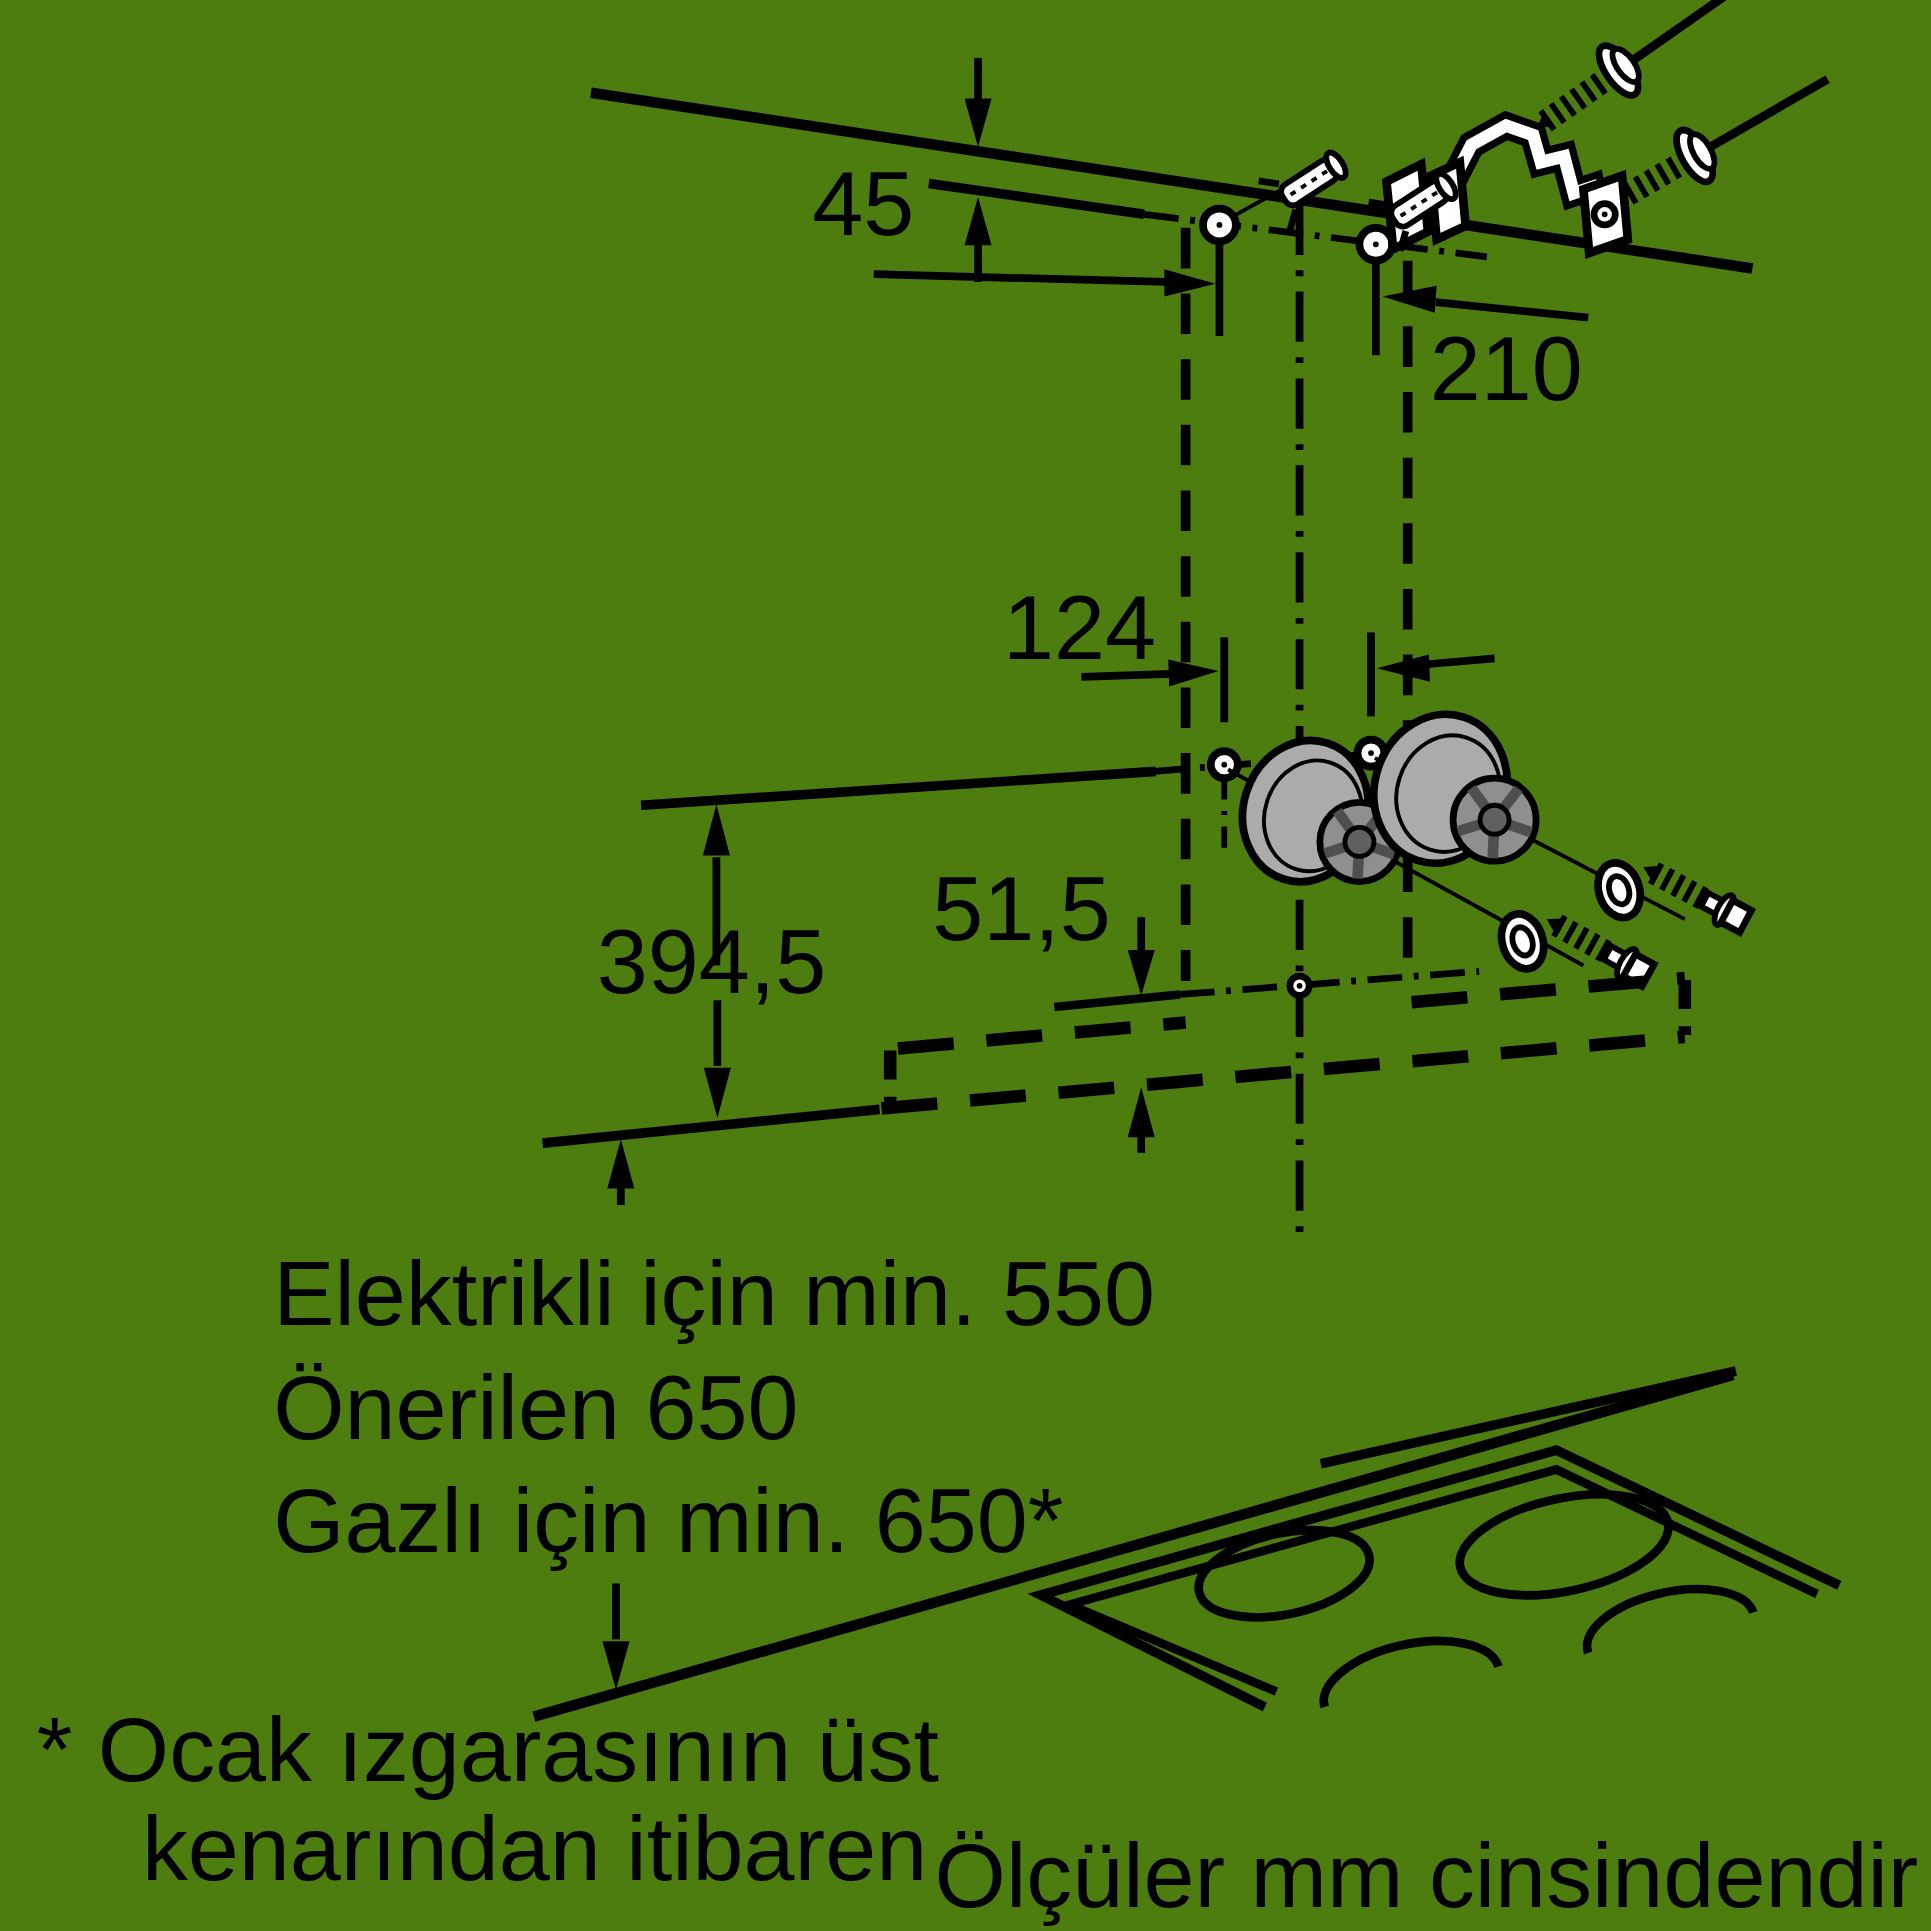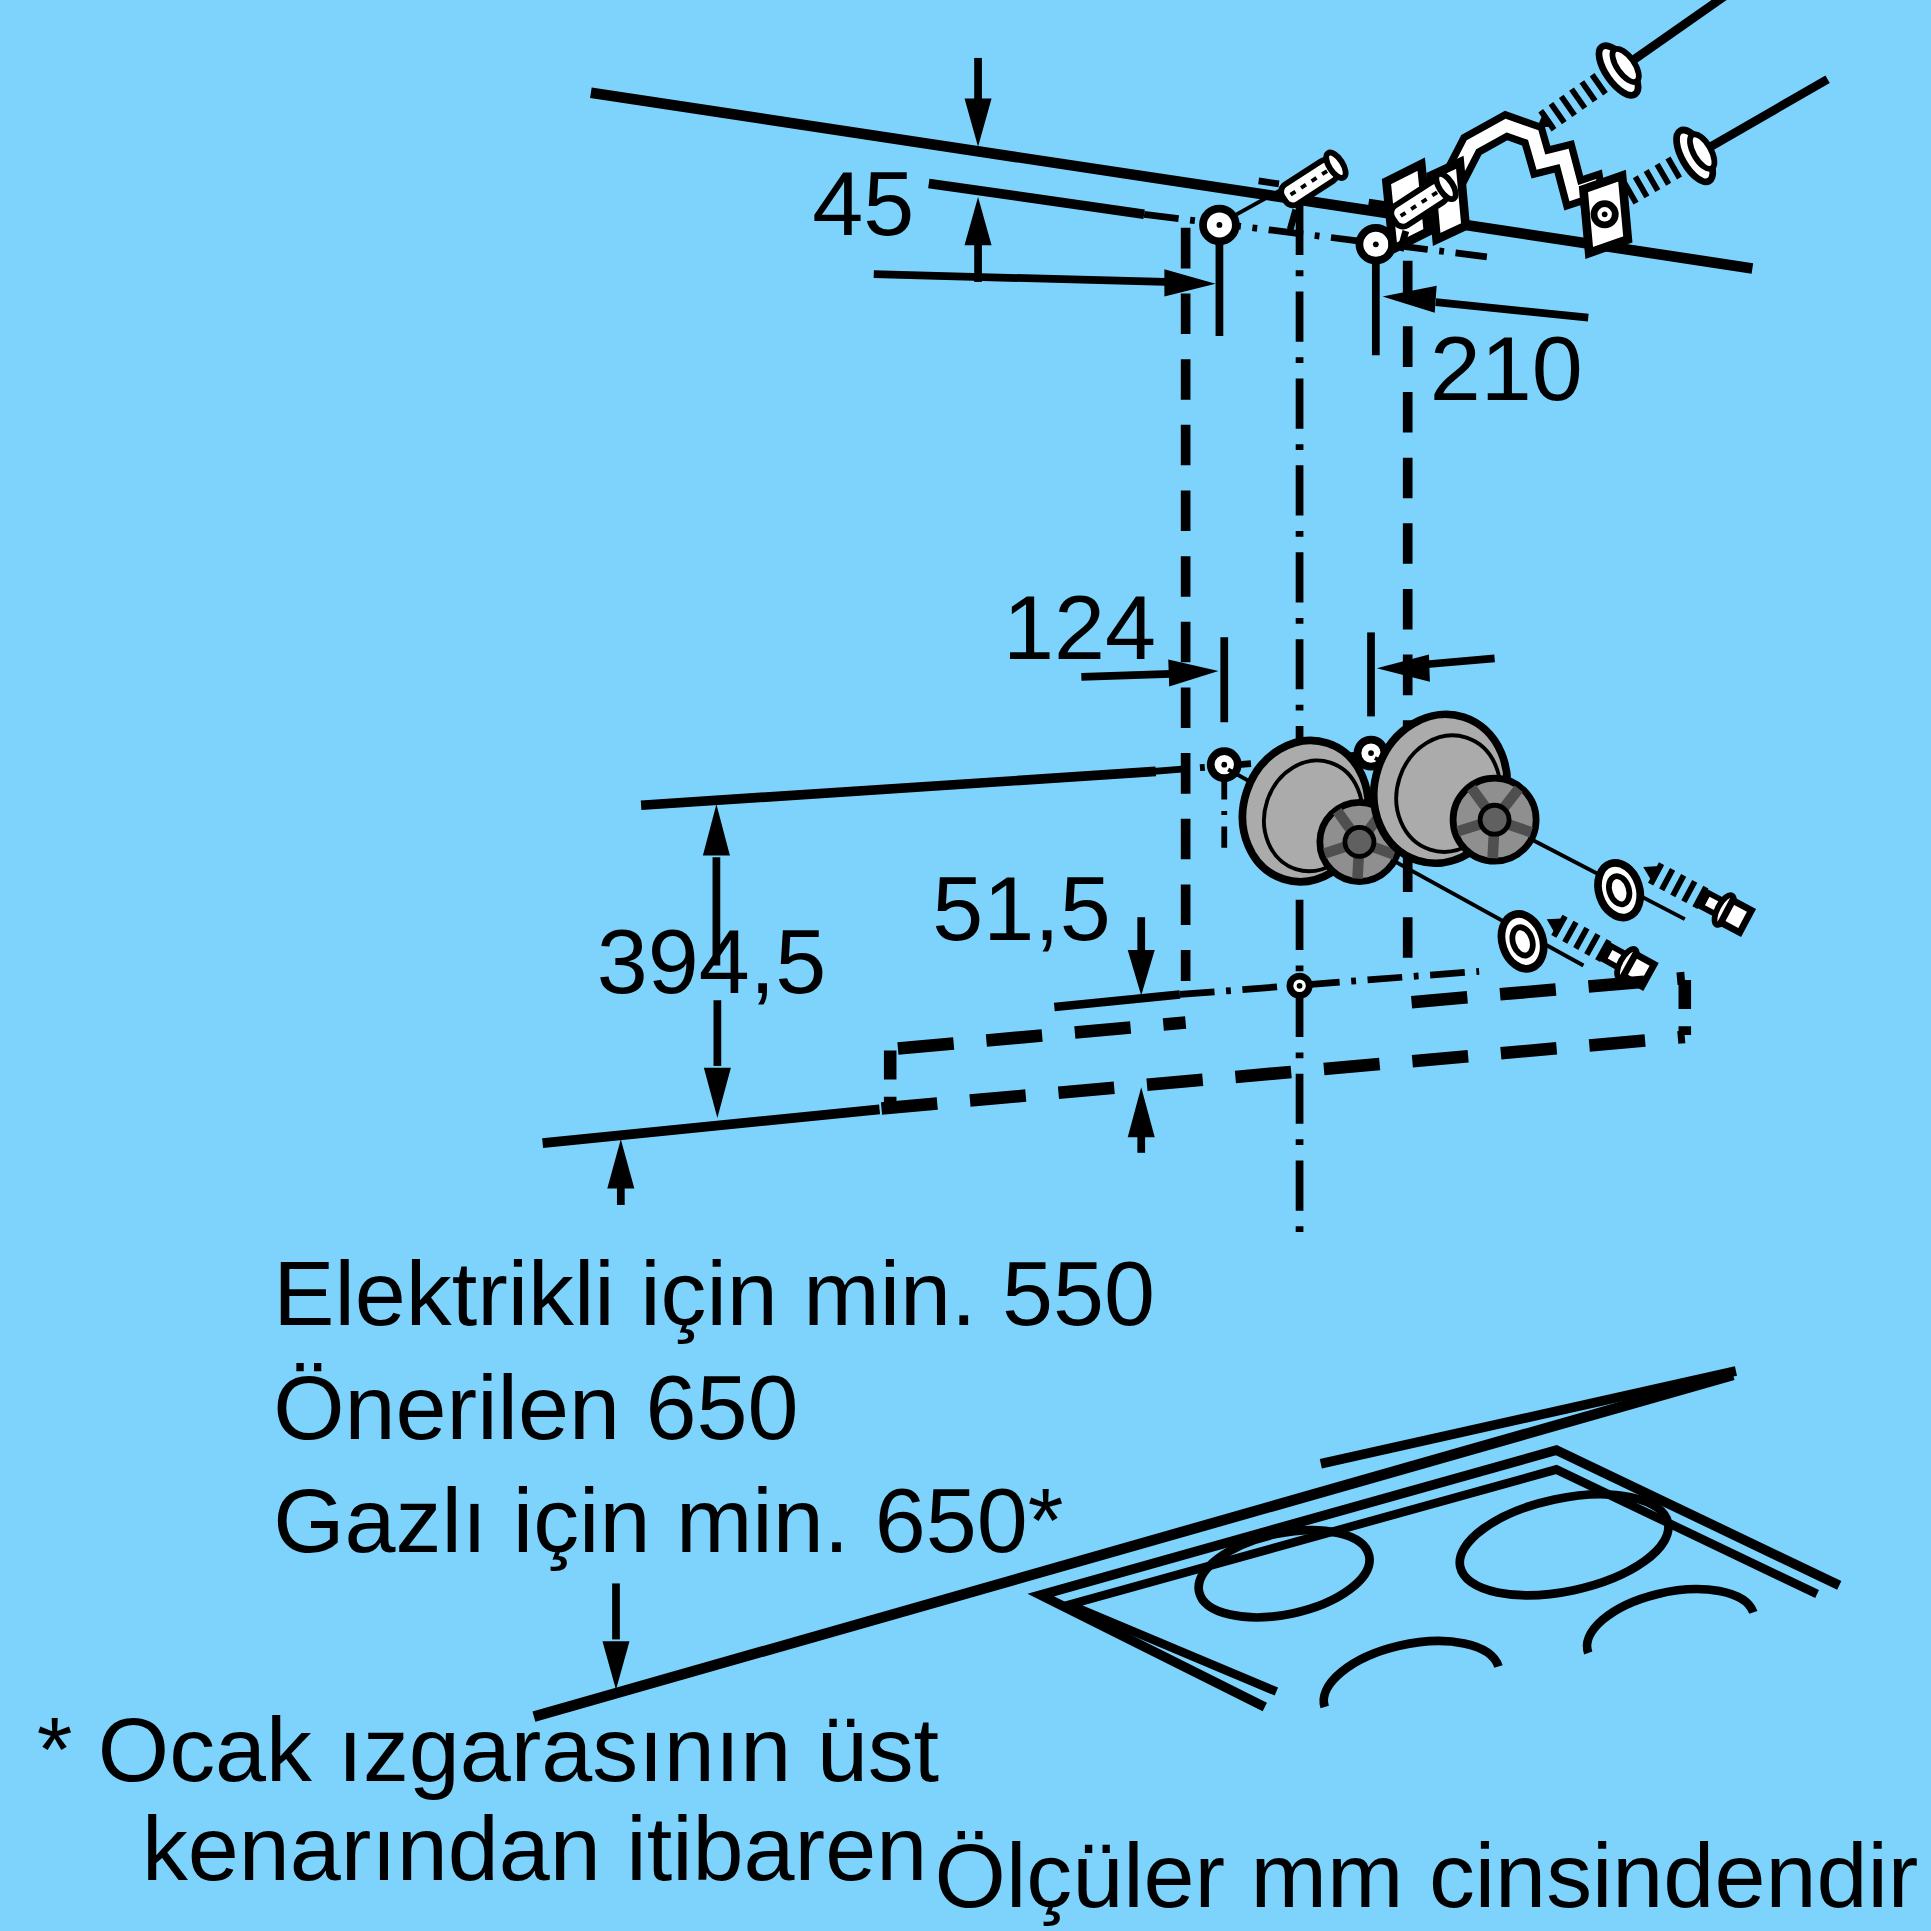--- a/index.html
+++ b/index.html
@@ -1,16 +1,16 @@
 <!DOCTYPE html>
 <html><head>
 <meta charset="utf-8">
 <style>
   html,body{margin:0;padding:0;background:#ffffff;}
-  .stage{width:1931px;height:1931px;position:relative;background:#7dd3fc;overflow:hidden;}
+  .stage{width:1931px;height:1931px;position:relative;background:#4d7c0f;overflow:hidden;}
   svg{display:block;}
   text{font-family:"Liberation Sans","DejaVu Sans",sans-serif;fill:#000;}
   .dim{font-size:95px;}
   .note{font-size:95px;}
 </style>
 </head>
 <body>
 
 <div class="stage">
 <svg viewBox="0 0 2000 2000" width="1931" height="1931">

